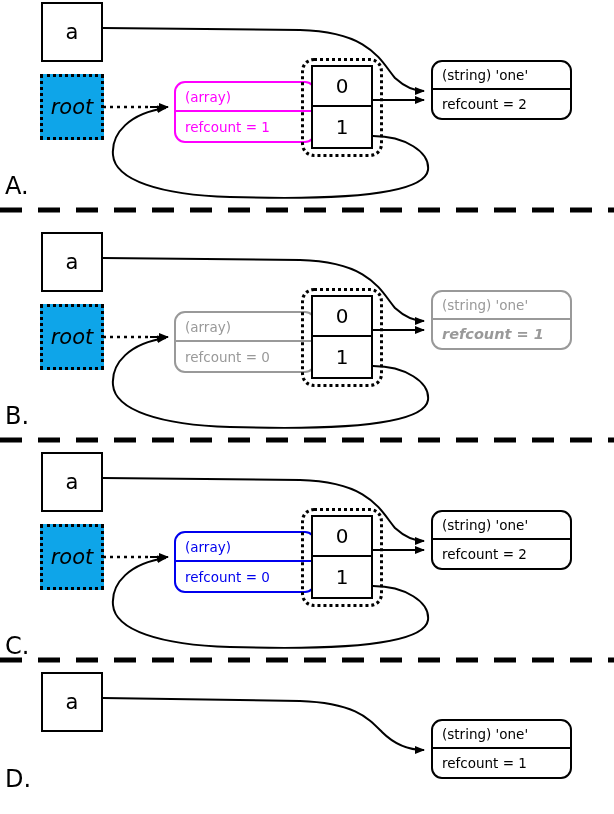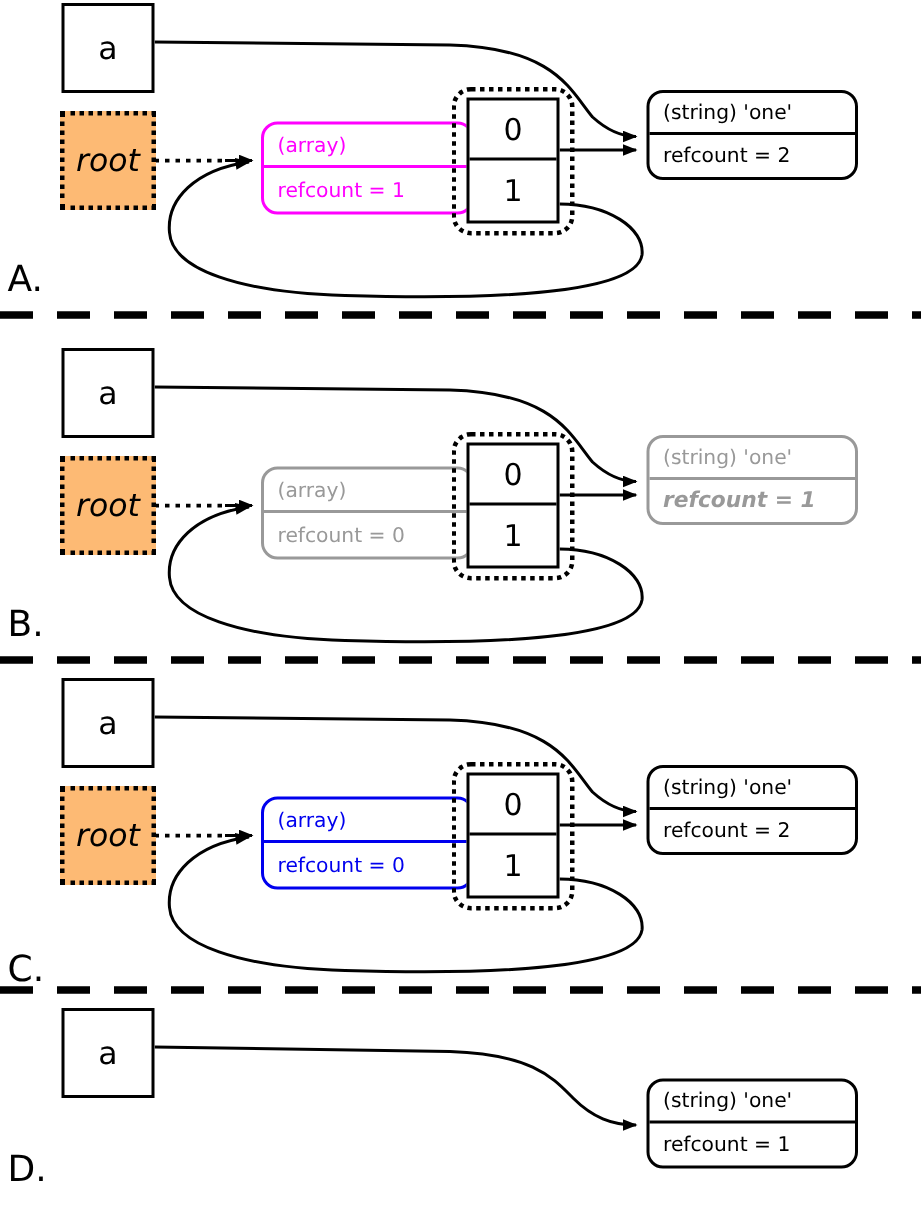--- a/index.html
+++ b/index.html
@@ -37,21 +37,21 @@
     align-items: center;
     justify-content: center;
     font-size: 21px;
     color: #000;
   }
   .root-box {
     position: absolute;
     width: 64px;
     height: 66px;
     border: 3px dotted #000;
-    background: #fdba74;
+    background: #0ea5e9;
     box-sizing: border-box;
     display: flex;
     align-items: center;
     justify-content: center;
     font-size: 21px;
     font-style: italic;
     color: #000;
   }
   
   .zval {

